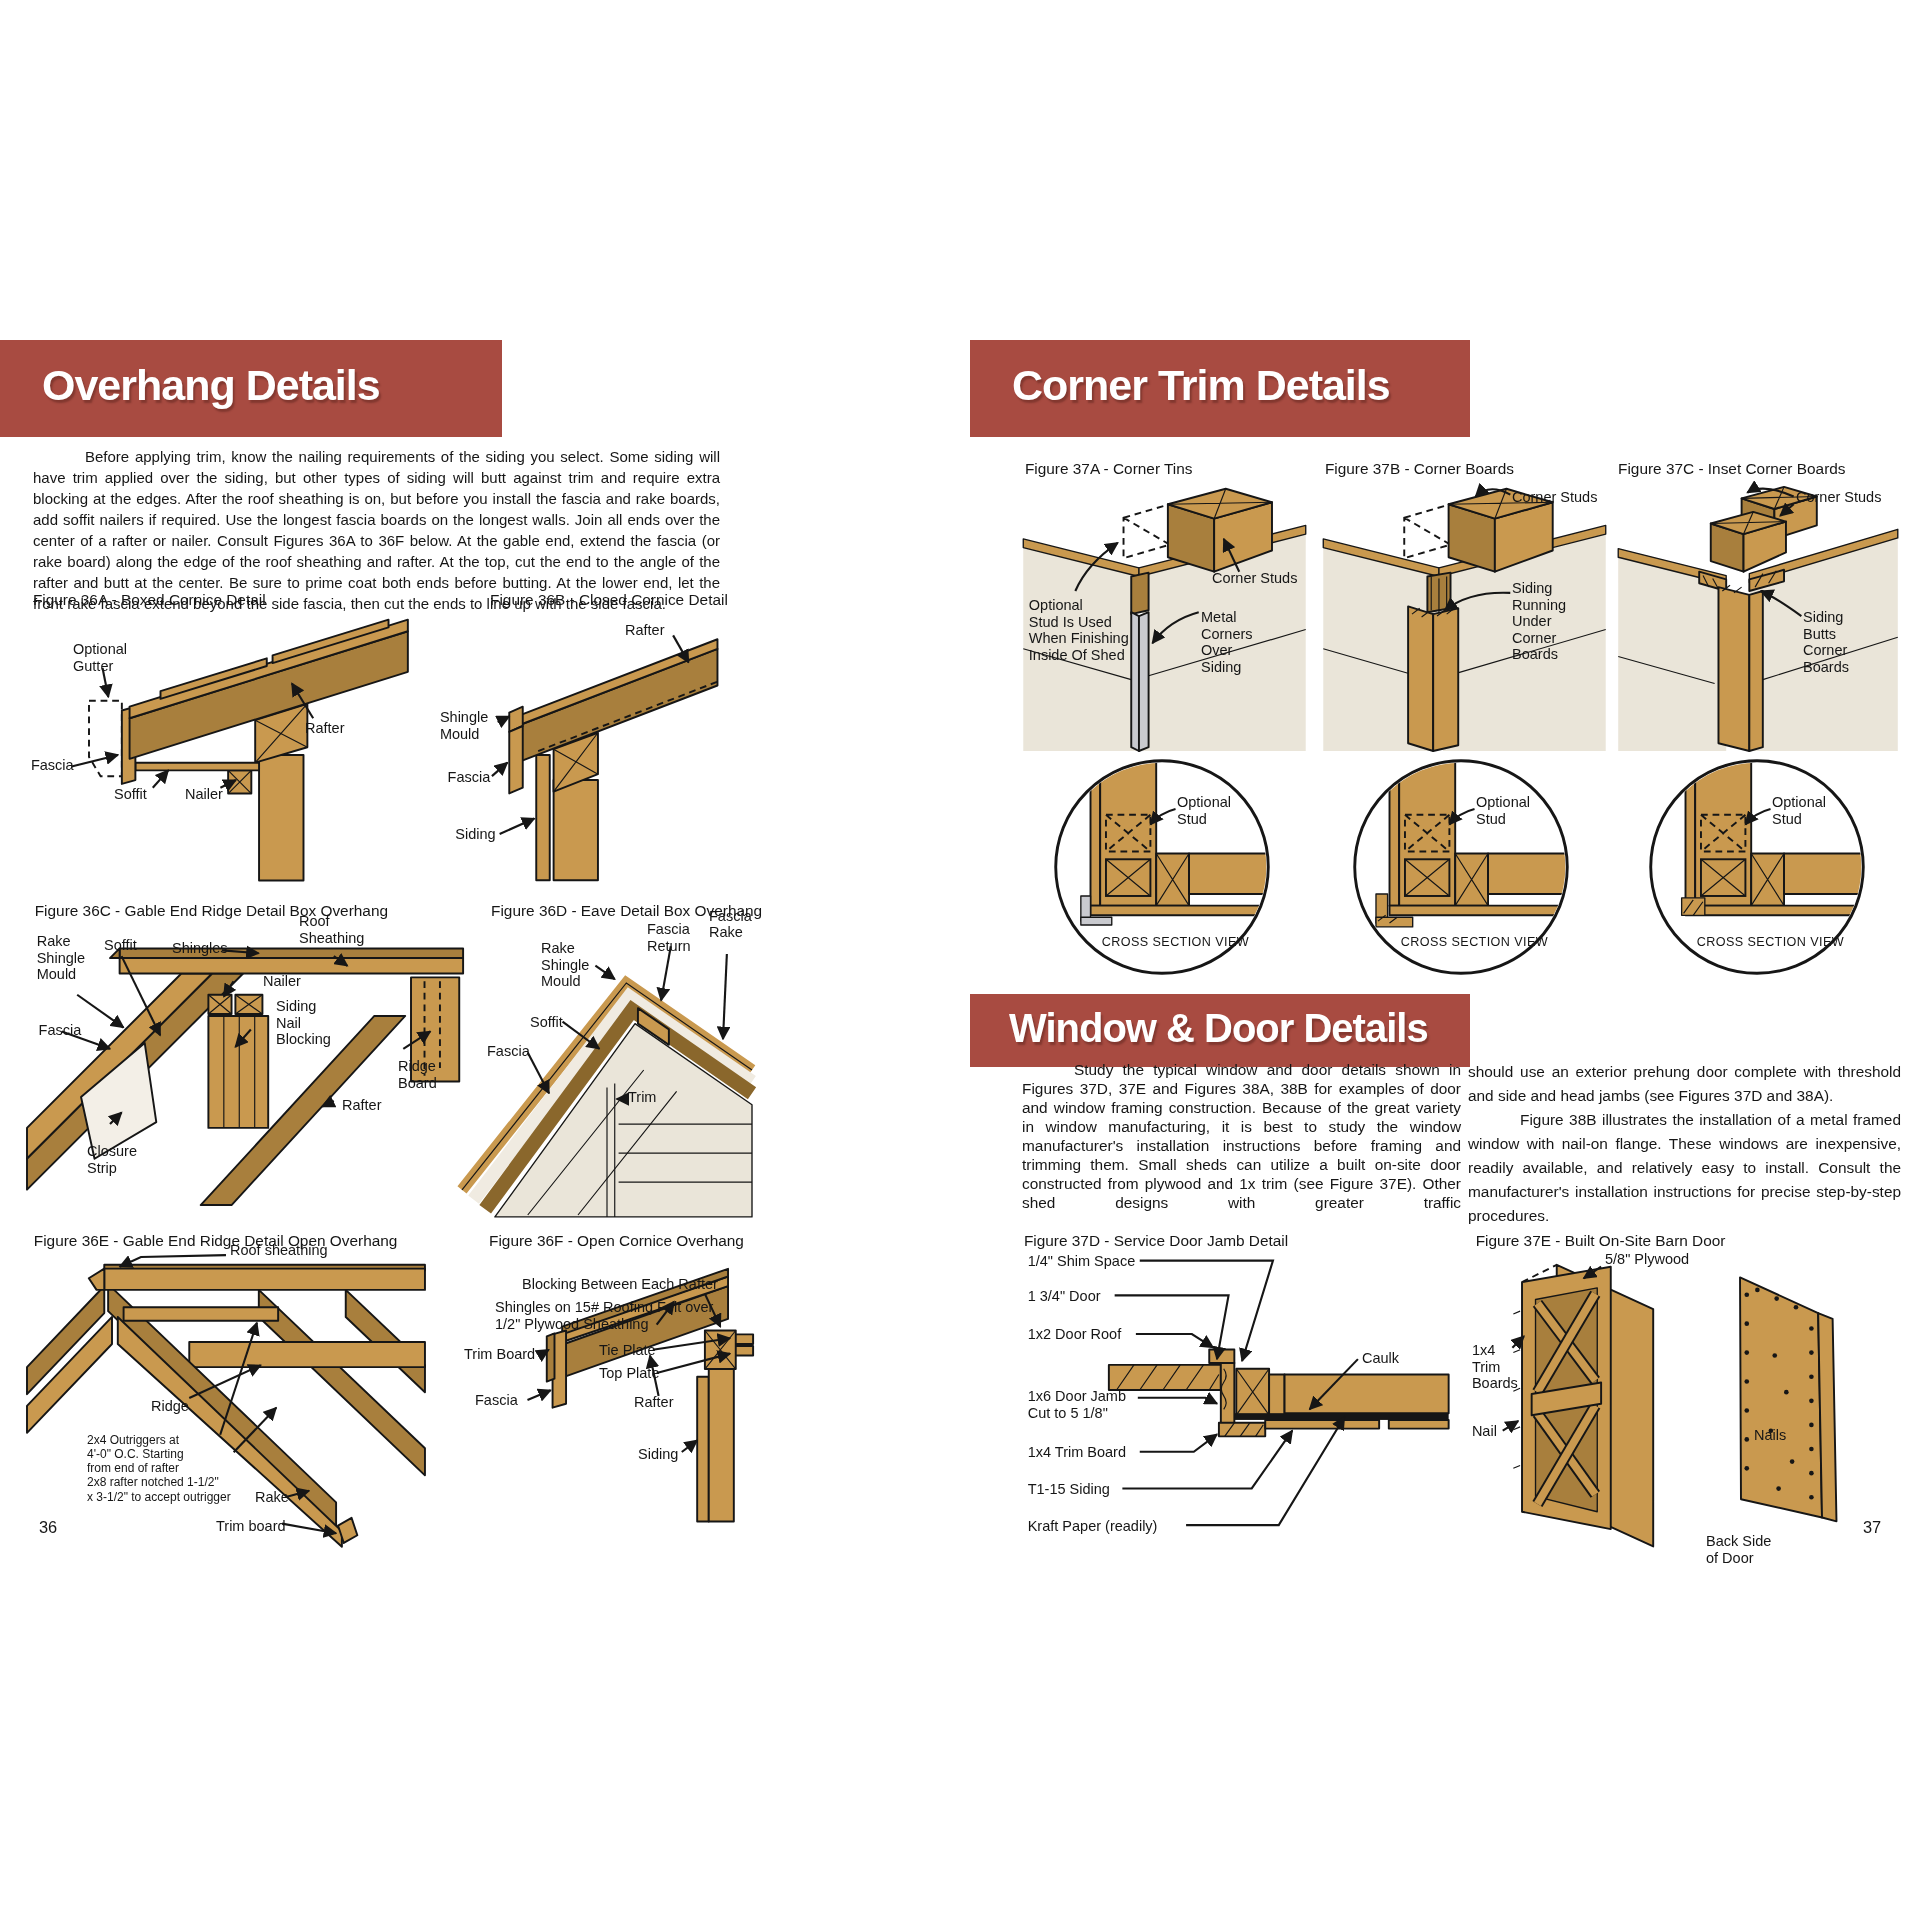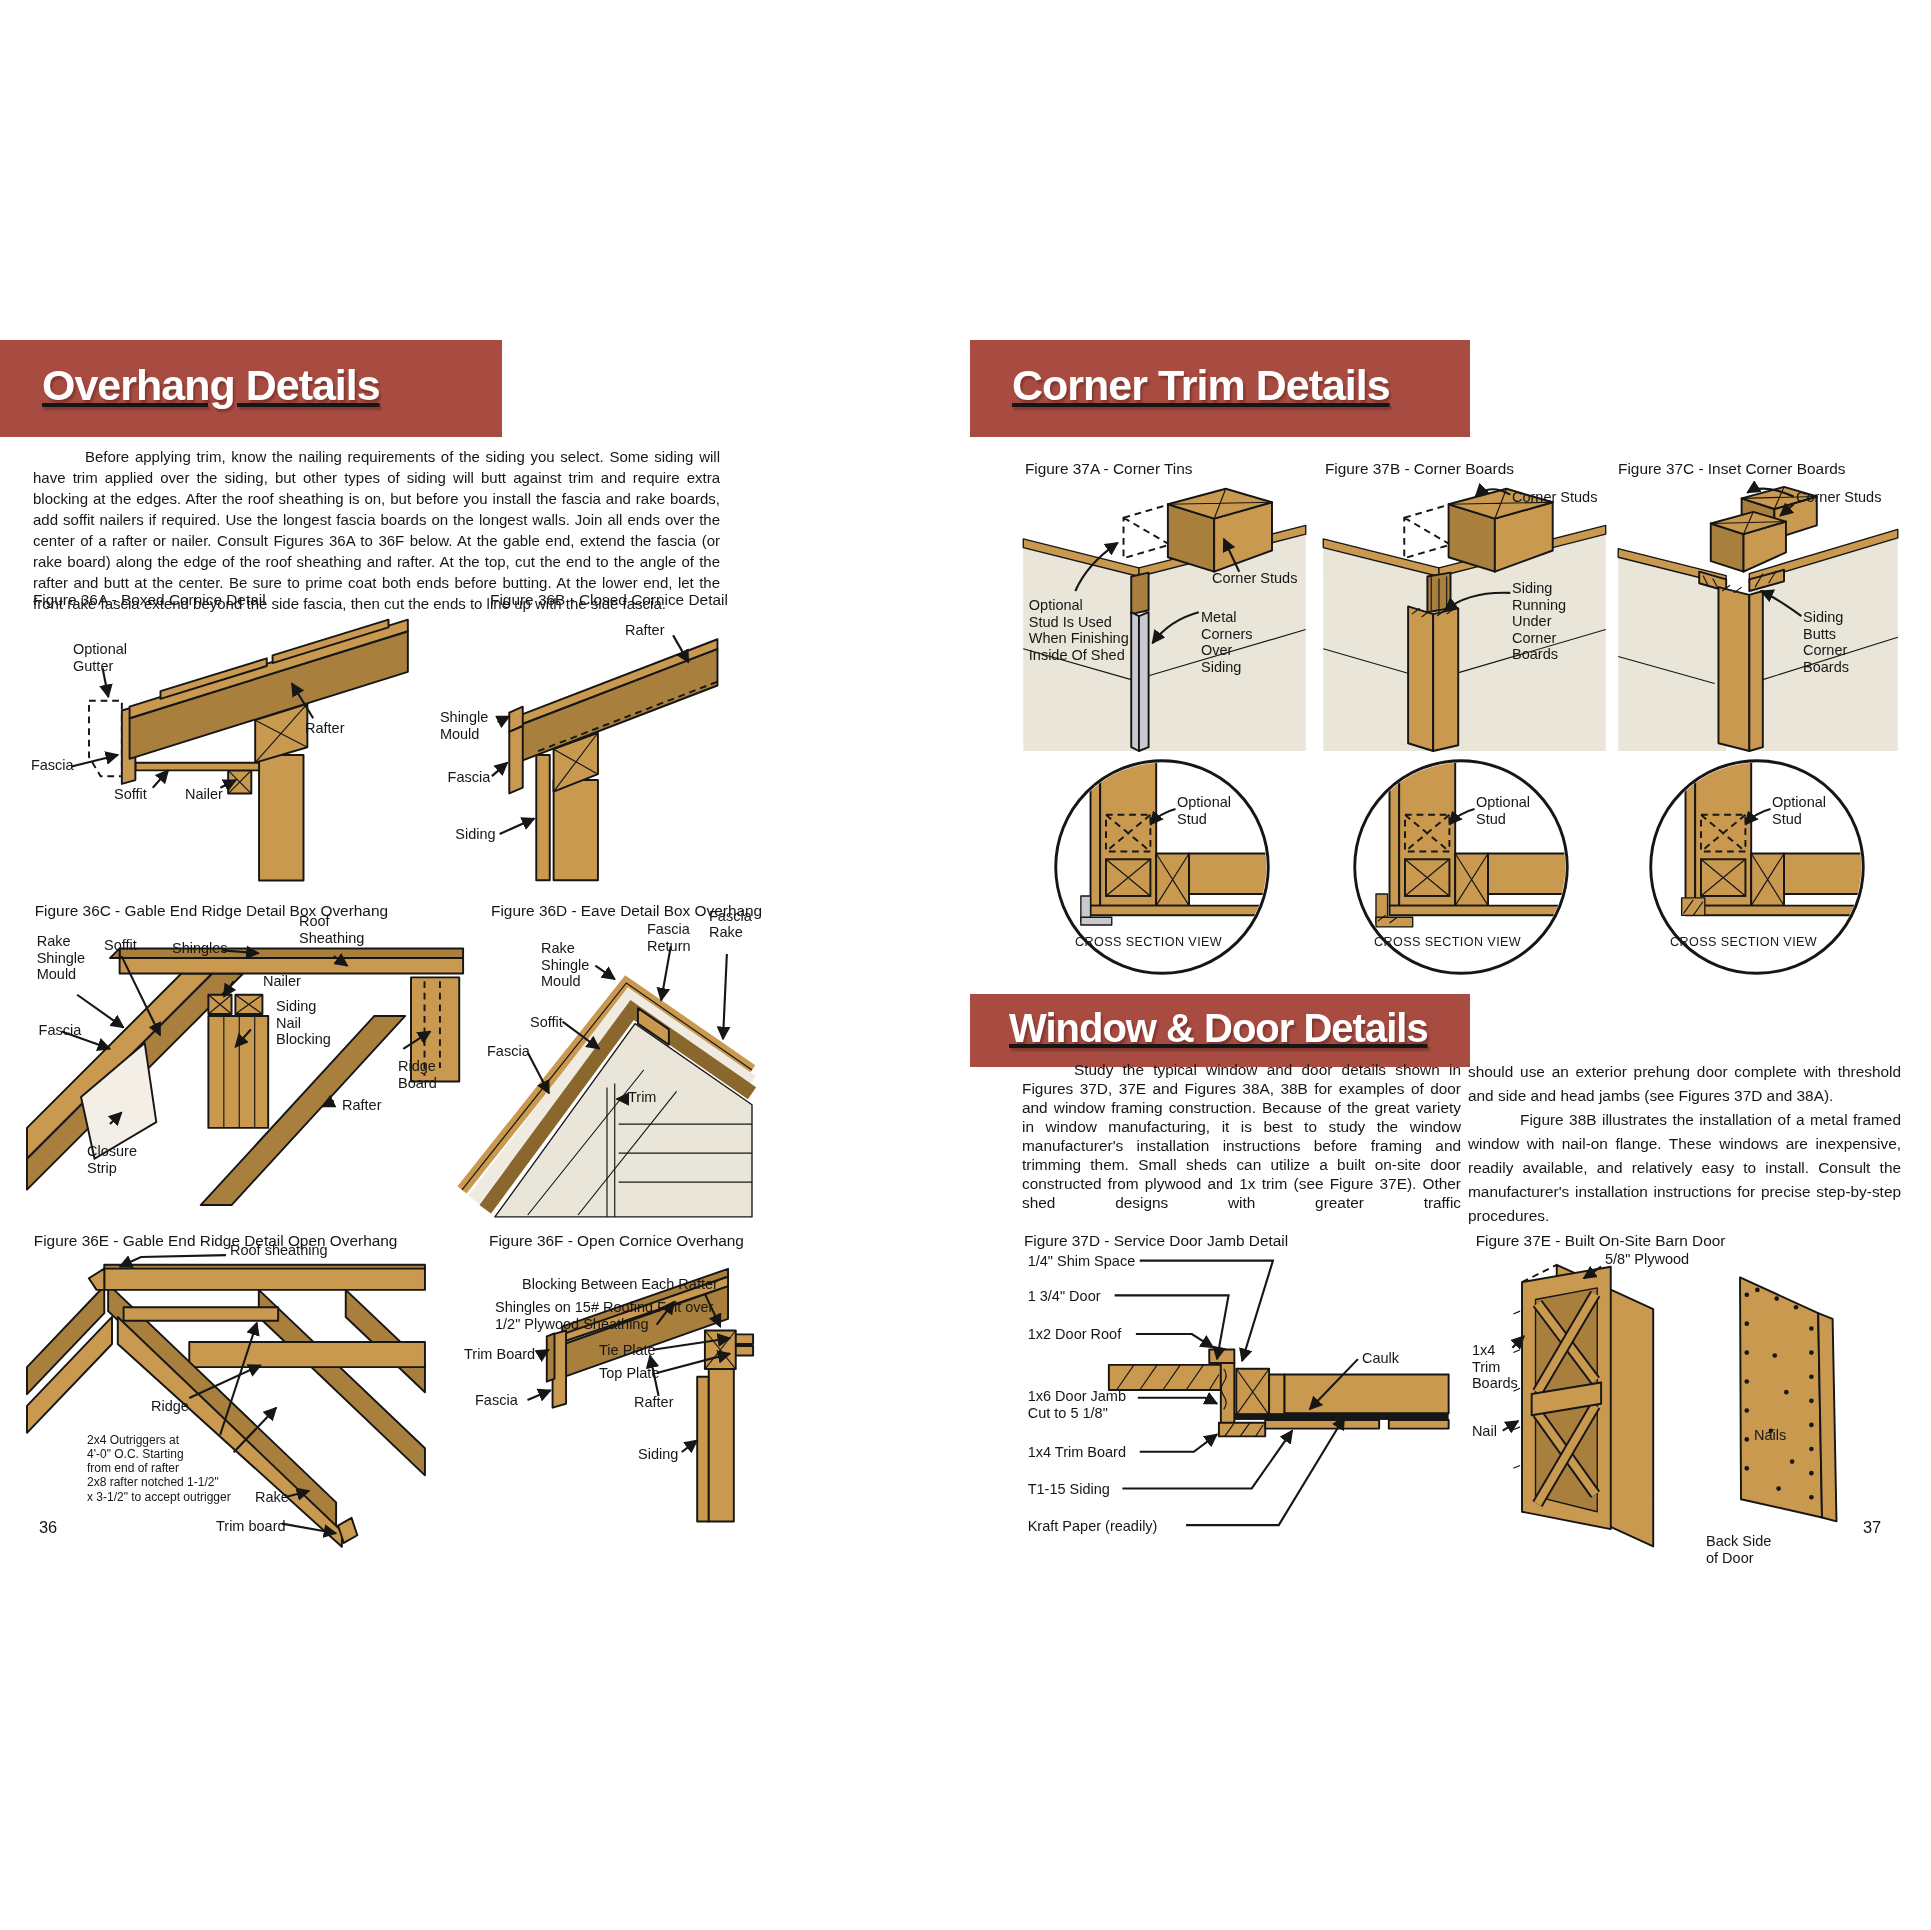--- a/index.html
+++ b/index.html
@@ -1,30 +1,30 @@
 <!DOCTYPE html>
 <html style="--banner-red: #A84B41; --wood-light: #C9994F; --wood-mid: #A87F3D; --wood-dark: #8A672C; --wall-beige: #EAE5D9; --metal-gray: #C9CACF;"><head>
 <meta charset="utf-8">
 <style>
   html,body{margin:0;padding:0;background:#fff;}
   #canvas{position:relative;width:1931px;height:1930px;background:#fff;overflow:hidden;
           font-family:"Liberation Sans","DejaVu Sans",sans-serif;color:#161616;}
-  .banner{position:absolute;background:var(--banner-red);text-decoration:underline;}
+  .banner{position:absolute;background:var(--banner-red);}
   .banner-title{color:#fff;font-weight:800;letter-spacing:-1px;
                 text-shadow:1.9px 2.9px 1.9px rgba(60,20,15,.35);white-space:nowrap;}
   .body-text{position:absolute;font-size:15px;line-height:21px;text-align:justify;}
   .body-text p{margin:0;}
   .ind{text-indent:52px;}
   .j-last{text-align-last:justify;}
   .fig{position:absolute;}
   .fig svg{position:absolute;left:0;overflow:visible;}
   .cap{position:absolute;top:4px;font-size:15.4px;white-space:nowrap;}
   .lbl{position:absolute;font-size:14.5px;line-height:1.14;white-space:pre-line;}
   .lbl.sm{font-size:12px;line-height:1.18;}
-  .lbl.ctr{text-align:left;}
+  .lbl.ctr{text-align:right;}
   .pageno{position:absolute;font-size:16.4px;}
   
   .ol{stroke:#161616;stroke-width:2;stroke-linejoin:round;}
   .ol1{stroke:#161616;stroke-width:1.4;stroke-linejoin:round;}
   .wl{fill:var(--wood-light);}
   .wm{fill:var(--wood-mid);}
   .bgw{fill:var(--wall-beige);}
   .mt{fill:var(--metal-gray);}
   .wh{fill:#F3EFE7;}
   .ln{stroke:#161616;stroke-width:2;fill:none;}

